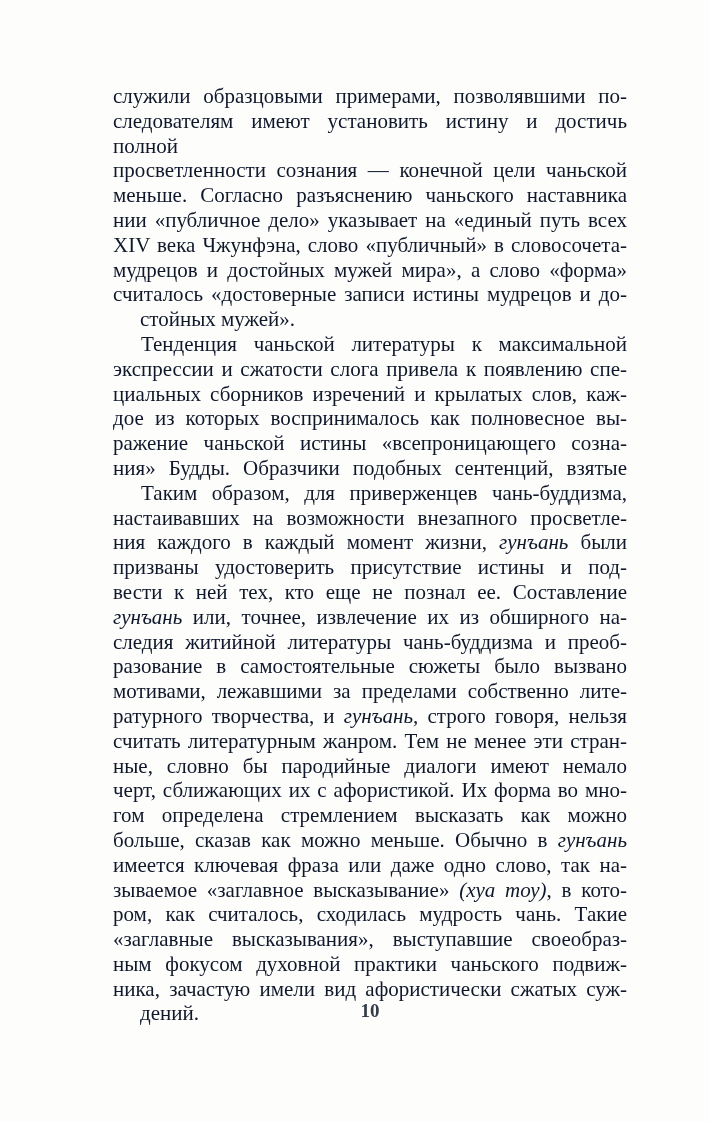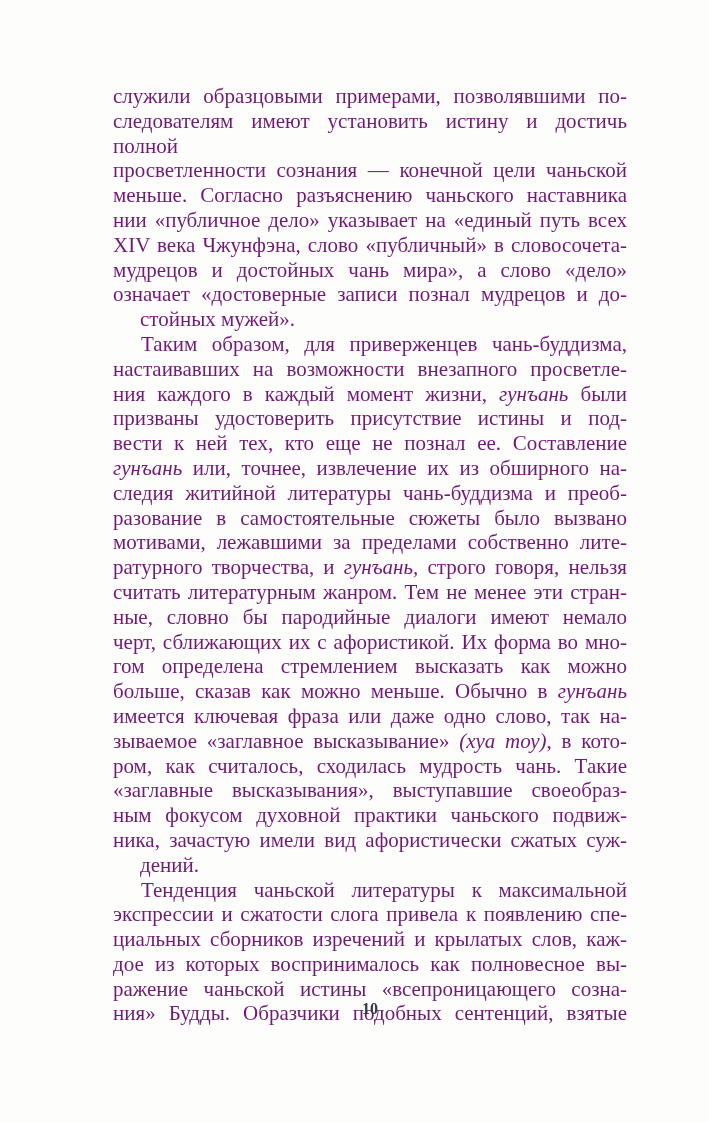--- a/index.html
+++ b/index.html
@@ -16,21 +16,21 @@
   }
   .page {
     position: absolute;
     inset: 0;
   }
   .text-block {
     position: absolute;
     left: 113px;
     top: 84px;
     width: 514px;
-    color: #701a75;
+    color: #0f172a;
     font-size: 21px;
     line-height: 24.8px;
     text-rendering: optimizeLegibility;
   }
   .para {
     margin: 0;
     padding: 0;
   }
   .line {
     text-align: justify;
@@ -46,40 +46,48 @@
   }
   .it {
     font-style: italic;
   }
   .page-number {
     position: absolute;
     top: 1000px;
     left: 113px;
     width: 514px;
     text-align: center;
-    font-size: 16px;
+    font-size: 19px;
     font-weight: bold;
     color: #333c48;
   }
 </style>
 </head>
 <body>
 
 <div class="page">
   <div class="text-block">
       <div class="para">
         <div class="line"><span>служили образцовыми примерами, позволявшими по-</span></div>
         <div class="line"><span>следователям имеют установить истину и достичь полной</span></div>
         <div class="line"><span>просветленности сознания — конечной цели чаньской</span></div>
         <div class="line"><span>меньше. Согласно разъяснению чаньского наставника</span></div>
         <div class="line"><span>нии «публичное дело» указывает на «единый путь всех</span></div>
         <div class="line"><span>XIV века Чжунфэна, слово «публичный» в словосочета-</span></div>
-        <div class="line"><span>мудрецов и достойных чань мира», а слово «дело»</span></div>
-        <div class="line"><span>означает «достоверные записи познал мудрецов и до-</span></div>
+        <div class="line"><span>мудрецов и достойных мужей мира», а слово «форма»</span></div>
+        <div class="line"><span>считалось «достоверные записи истины мудрецов и до-</span></div>
         <div class="line last"><span>стойных мужей».</span></div>
+      </div>
+      <div class="para indent">
+        <div class="line"><span>Тенденция чаньской литературы к максимальной</span></div>
+        <div class="line"><span>экспрессии и сжатости слога привела к появлению спе-</span></div>
+        <div class="line"><span>циальных сборников изречений и крылатых слов, каж-</span></div>
+        <div class="line"><span>дое из которых воспринималось как полновесное вы-</span></div>
+        <div class="line"><span>ражение чаньской истины «всепроницающего созна-</span></div>
+        <div class="line"><span>ния» Будды. Образчики подобных сентенций, взятые</span></div>
       </div>
       <div class="para indent">
         <div class="line"><span>Таким образом, для приверженцев чань-буддизма,</span></div>
         <div class="line"><span>настаивавших на возможности внезапного просветле-</span></div>
         <div class="line"><span>ния каждого в каждый момент жизни, </span><span class="it">гунъань</span><span> были</span></div>
         <div class="line"><span>призваны удостоверить присутствие истины и под-</span></div>
         <div class="line"><span>вести к ней тех, кто еще не познал ее. Составление</span></div>
         <div class="line"><span class="it">гунъань</span><span> или, точнее, извлечение их из обширного на-</span></div>
         <div class="line"><span>следия житийной литературы чань-буддизма и преоб-</span></div>
         <div class="line"><span>разование в самостоятельные сюжеты было вызвано</span></div>
@@ -91,23 +99,15 @@
         <div class="line"><span>гом определена стремлением высказать как можно</span></div>
         <div class="line"><span>больше, сказав как можно меньше. Обычно в </span><span class="it">гунъань</span></div>
         <div class="line"><span>имеется ключевая фраза или даже одно слово, так на-</span></div>
         <div class="line"><span>зываемое «заглавное высказывание» </span><span class="it">(хуа тоу)</span><span>, в кото-</span></div>
         <div class="line"><span>ром, как считалось, сходилась мудрость чань. Такие</span></div>
         <div class="line"><span>«заглавные высказывания», выступавшие своеобраз-</span></div>
         <div class="line"><span>ным фокусом духовной практики чаньского подвиж-</span></div>
         <div class="line"><span>ника, зачастую имели вид афористически сжатых суж-</span></div>
         <div class="line last"><span>дений.</span></div>
       </div>
-      <div class="para indent">
-        <div class="line"><span>Тенденция чаньской литературы к максимальной</span></div>
-        <div class="line"><span>экспрессии и сжатости слога привела к появлению спе-</span></div>
-        <div class="line"><span>циальных сборников изречений и крылатых слов, каж-</span></div>
-        <div class="line"><span>дое из которых воспринималось как полновесное вы-</span></div>
-        <div class="line"><span>ражение чаньской истины «всепроницающего созна-</span></div>
-        <div class="line"><span>ния» Будды. Образчики подобных сентенций, взятые</span></div>
-      </div>
     </div>
   <div class="page-number">10</div>
 </div>
 
 </body></html>

